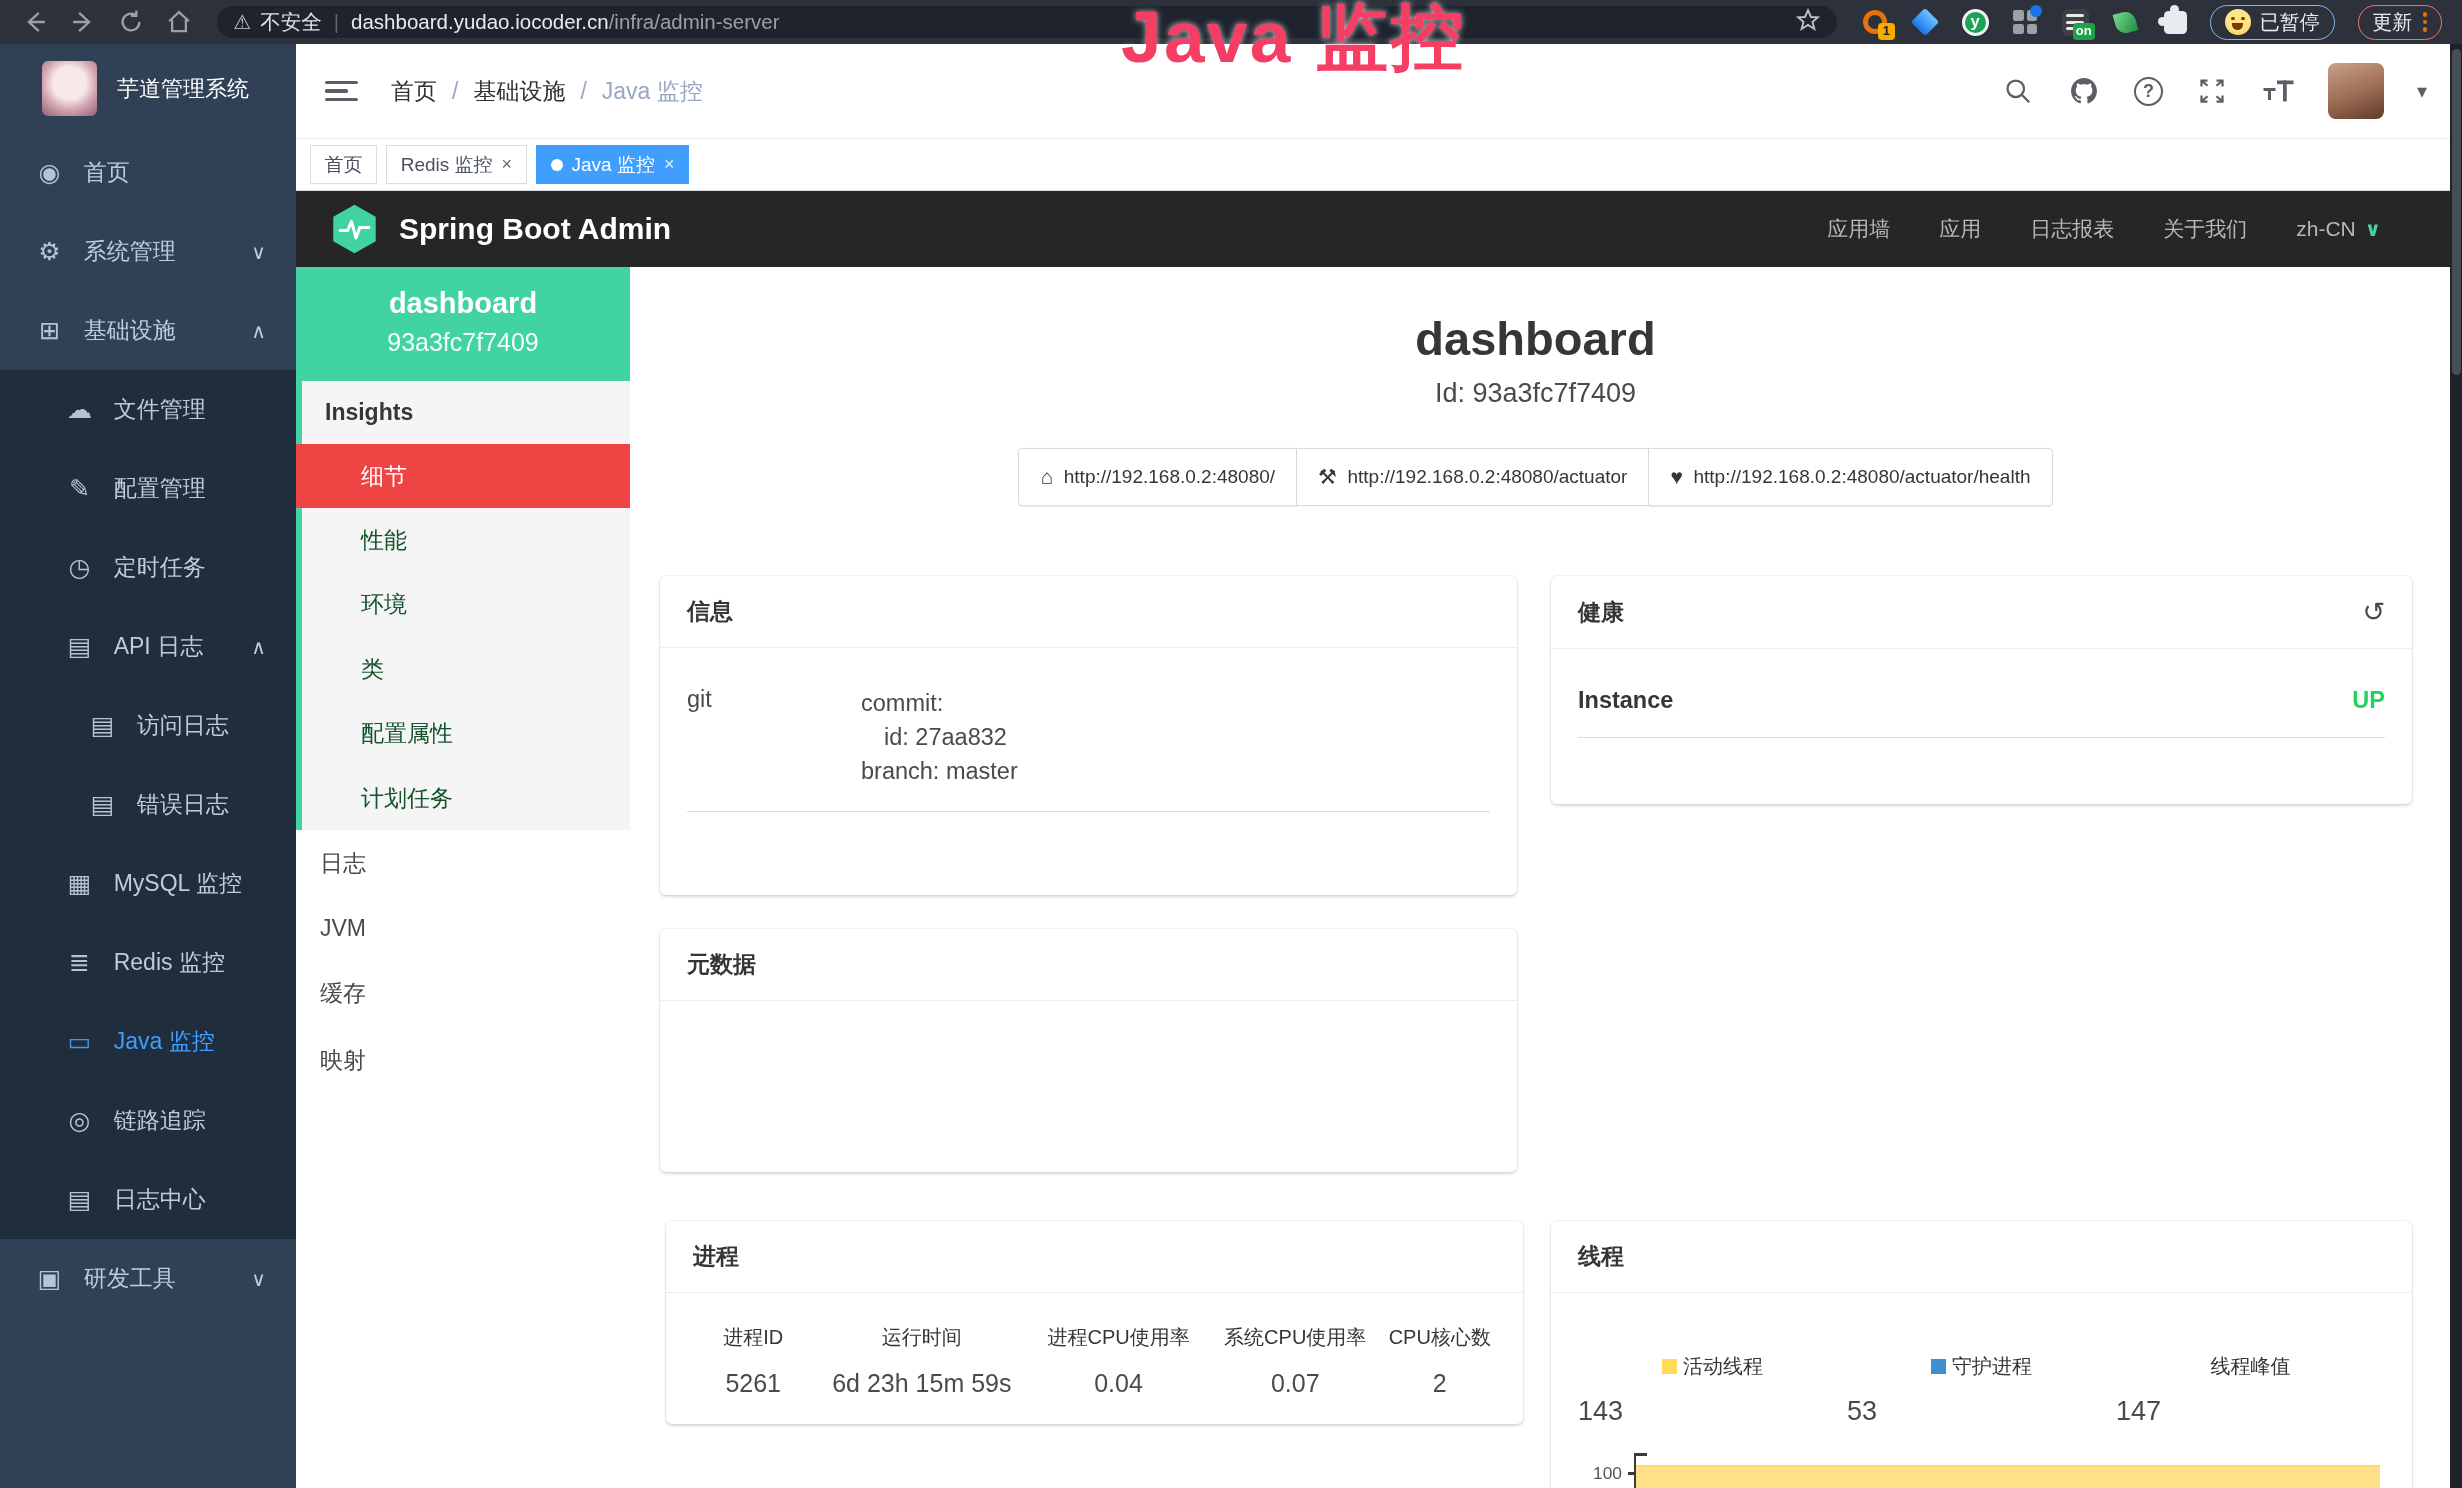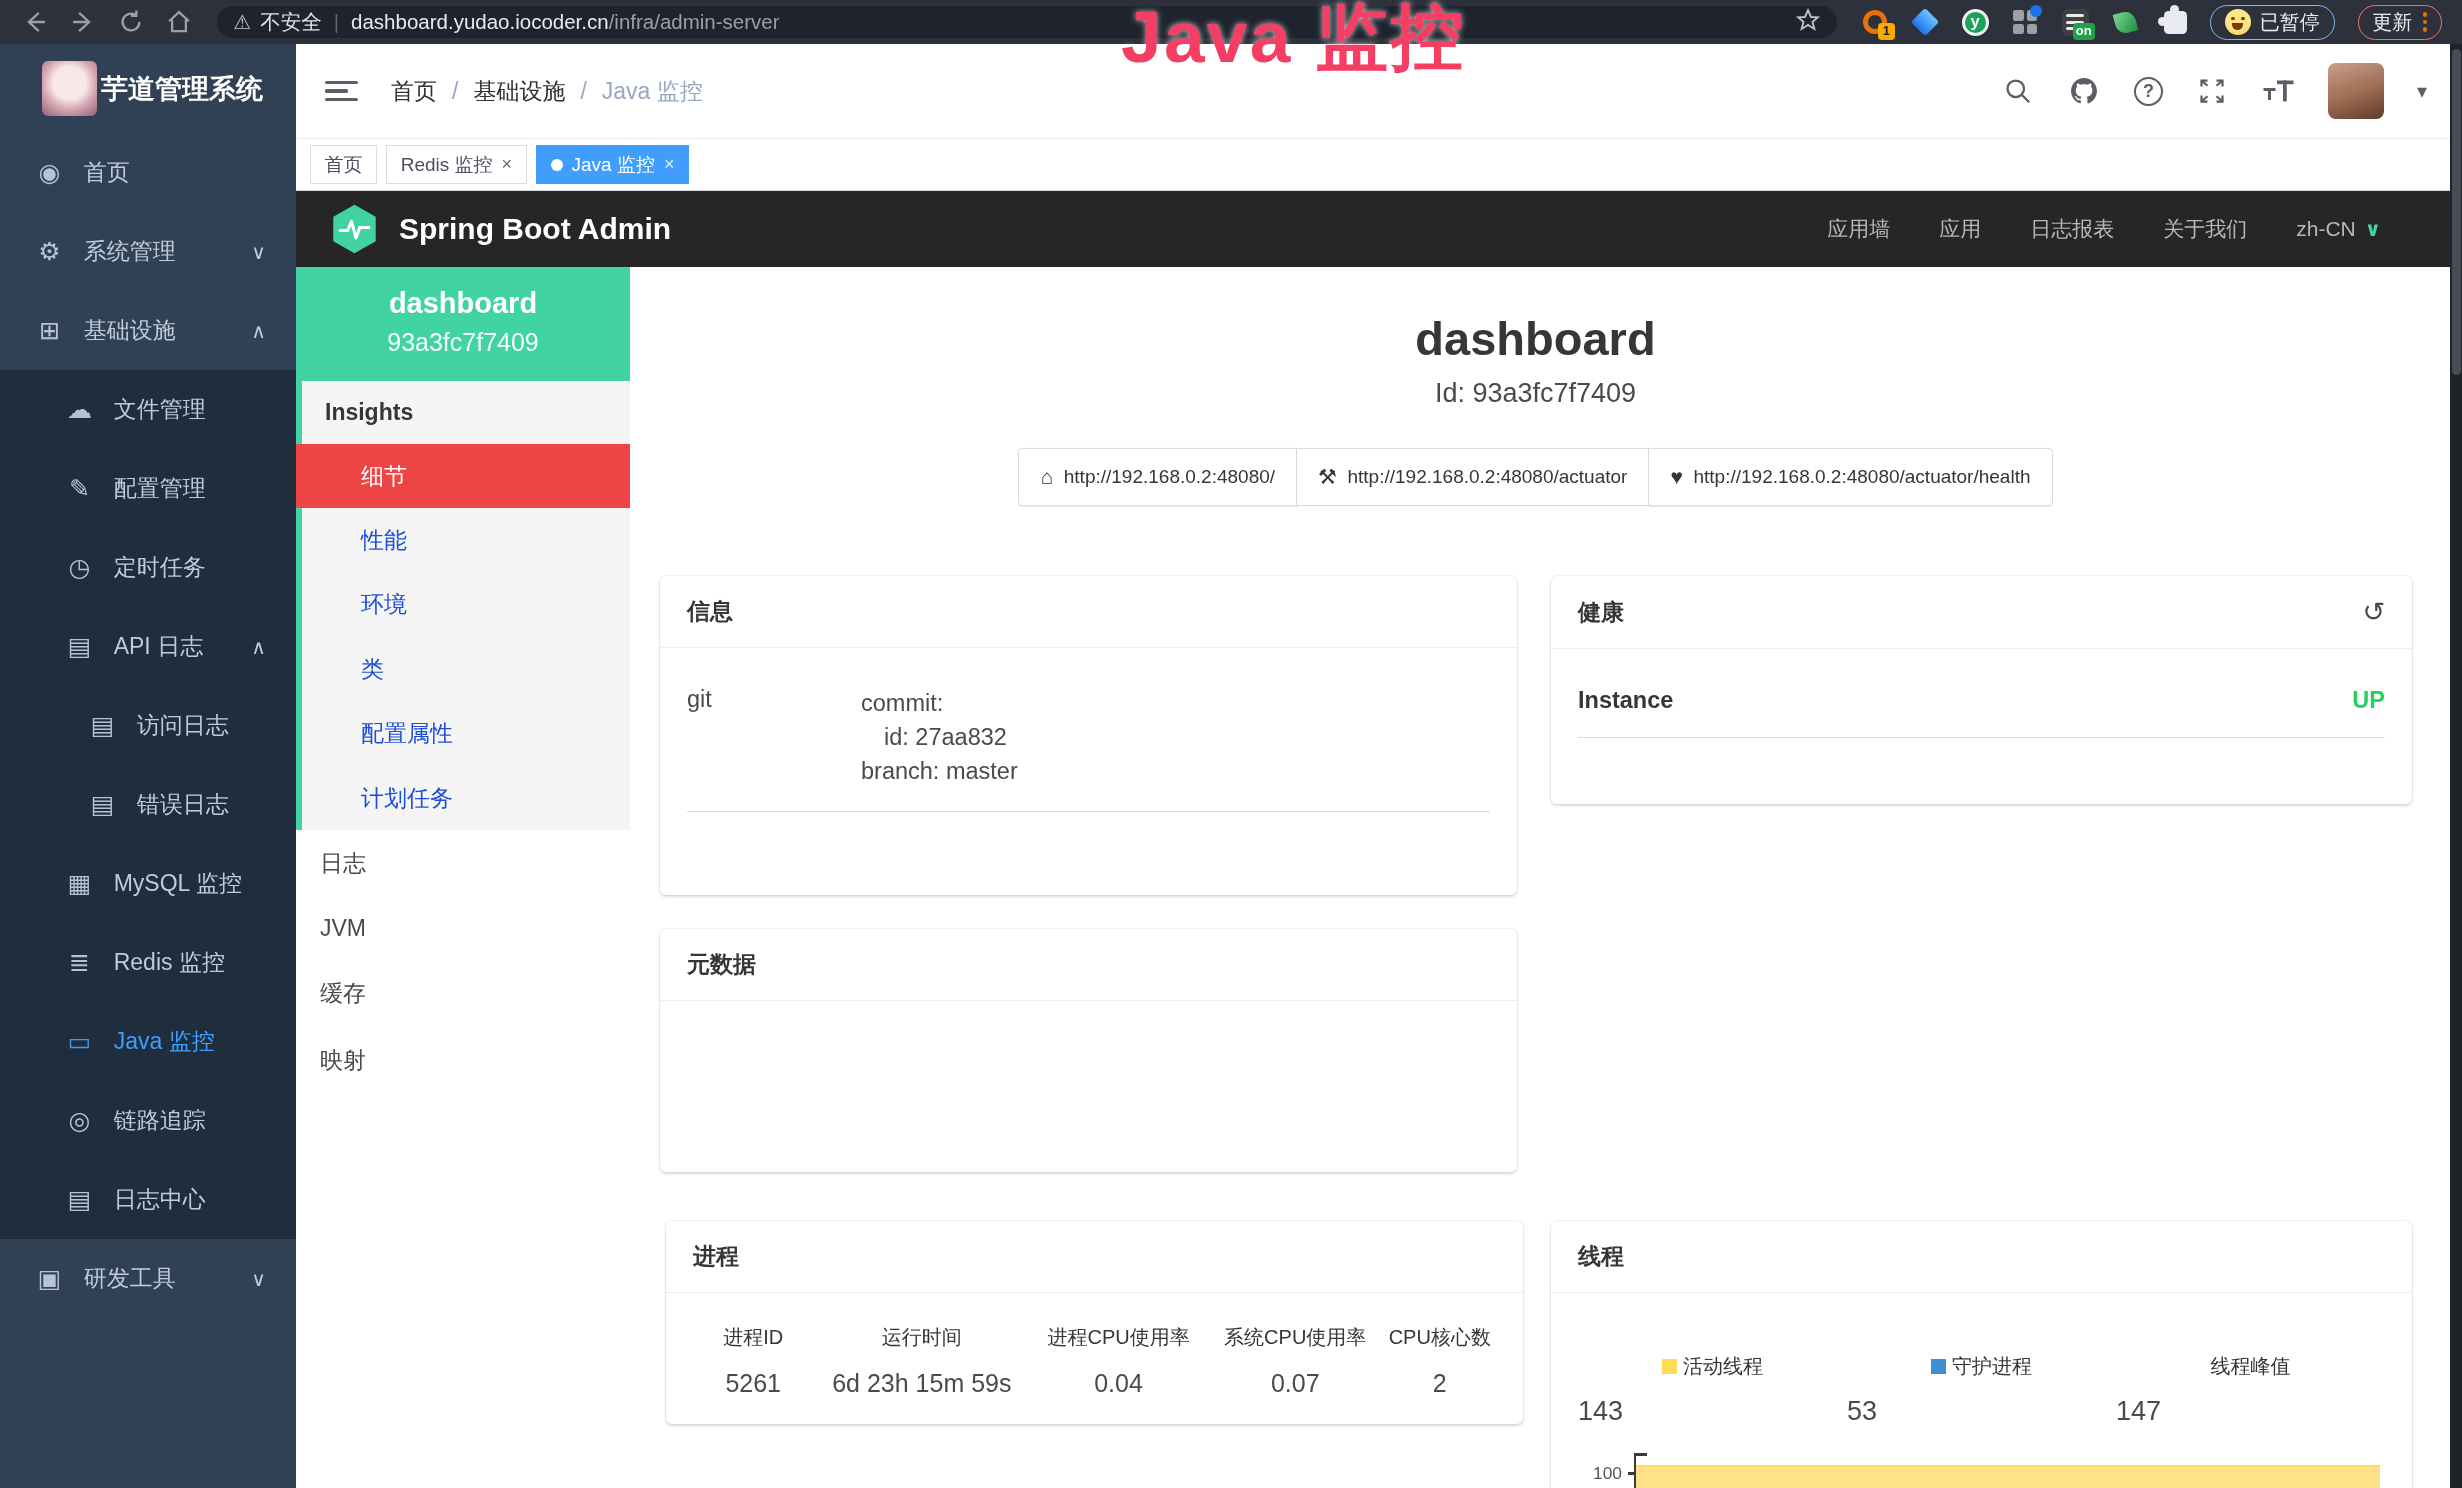--- a/index.html
+++ b/index.html
@@ -54,21 +54,21 @@
     color:#f43e63; letter-spacing:2.3px; text-shadow:0 0 6px rgba(255,255,255,.75); white-space:nowrap; }
 
   
   .shell { position:absolute; top:44px; left:0; right:0; bottom:0; display:flex; }
 
   
   .main-sidebar { width:296px; background:#304156; flex:0 0 auto; display:flex; flex-direction:column; overflow:hidden; }
   .logo-row { height:89px; display:flex; align-items:center; padding-left:42px; }
   .logo-img { width:55px; height:55px; border-radius:6px; flex:0 0 auto;
     background:radial-gradient(circle at 50% 40%, #f7e8ea 0 38%, #d8aab6 60%, #8c5f74 100%); }
-  .logo-title { color:#fff; font-size:27px; font-weight:700; margin-left:4px; white-space:nowrap; }
+  .logo-title { color:#fff; font-size:22px; font-weight:400; margin-left:20px; white-space:nowrap; }
   .menu { flex:1; }
   .mi { height:79px; display:flex; align-items:center; color:#bfcbd9; font-size:23px; cursor:pointer; position:relative; }
   .mi.l1 { padding-left:32px; }
   .mi.l2 { padding-left:62px; }
   .mi.l3 { padding-left:85px; }
   .mi-ic { width:35px; font-size:25px; margin-right:16.7px; text-align:center; flex:0 0 auto; opacity:.95; }
   .mi-ch { position:absolute; right:30px; font-size:20px; color:#bfcbd9; }
   .sub { background:#1f2d3d; }
   .mi.active, .mi.active .mi-ic { color:#409eff; }
 
@@ -110,21 +110,21 @@
   .sba-links .lang { display:flex; align-items:center; gap:9px; }
   .lang-ch { color:#42d3a5; font-size:20px; font-weight:700; }
 
   .sba-body { flex:1; display:flex; min-height:0; }
   .sba-side { width:334px; flex:0 0 auto; background:#fff; }
   .inst-head { height:114px; background:#42d3a5; color:#fff; text-align:center; padding-top:20px; cursor:pointer; }
   .inst-name { font-size:29px; font-weight:700; }
   .inst-id { font-size:25px; margin-top:7.6px; opacity:.95; }
   .grp { background:#f5f5f5; border-left:6px solid #42d3a5; }
   .grp-label { font-size:23px; font-weight:700; color:#363636; padding:18px 0 18px 23px; }
-  .side-item { font-size:23px; color:#1d4ed8; padding:16.7px 0 16.7px 59px; cursor:pointer; }
+  .side-item { font-size:23px; color:#14532d; padding:16.7px 0 16.7px 59px; cursor:pointer; }
   .side-item.active { background:#ef4444; color:#fff; margin-left:-6px; padding-left:65px; }
   .side-root { font-size:23px; color:#4a4a4a; padding:18px 0 18px 24px; cursor:pointer; }
 
   .sba-main { flex:1; min-width:0; padding:44px 51px 0 30px; position:relative; }
   .app-title { text-align:center; font-size:47px; font-weight:700; color:#363636; }
   .app-id { text-align:center; font-size:27px; color:#4a4a4a; margin-top:12px; }
   .links-row { display:flex; justify-content:center; margin-top:39px; }
   .lnk { height:58px; display:flex; align-items:center; background:#fff; border:0.8px solid #dbdbdb;
     padding:0 21px; font-size:19px; color:#363636; cursor:pointer; box-shadow:0 0.8px 1.5px rgba(10,10,10,.08); }
   .lnk + .lnk { border-left:none; }

